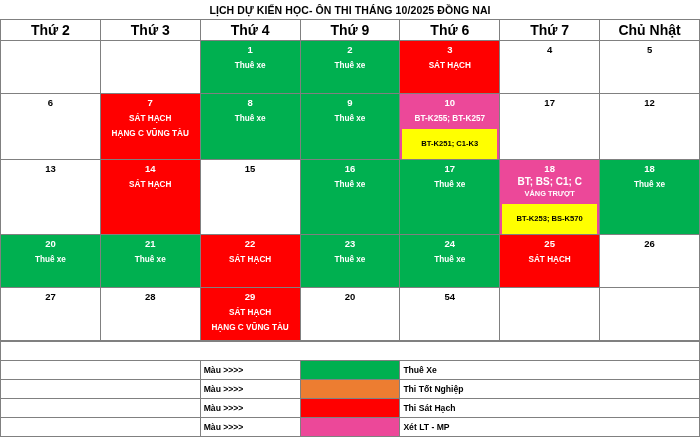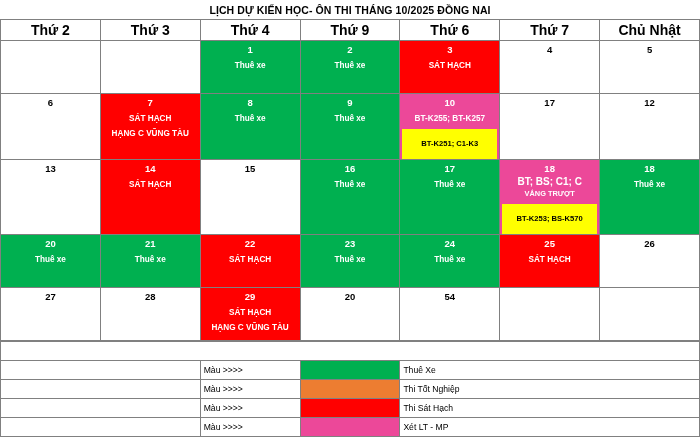--- a/index.html
+++ b/index.html
@@ -89,21 +89,21 @@
   
   table.legend {
     border-collapse: collapse;
     table-layout: fixed;
     width: 700px;
   }
   table.legend td {
     border: 1px solid #808080;
     height: 18px;
     font-size: 8.6px;
-    font-weight: normal;
+    font-weight: bold;
     padding: 0 3px;
     vertical-align: middle;
     margin-left: 28px;
   }
   td.leg-blank { border: 1px solid #808080; background:#fff; }
   .leg-label { text-align: left; }
   .leg-swatch { padding: 0; }
   .leg-name { text-align: left; }
   .spacer-row td { height: 14px; border: 1px solid #808080; background: #fff; }
 </style>

